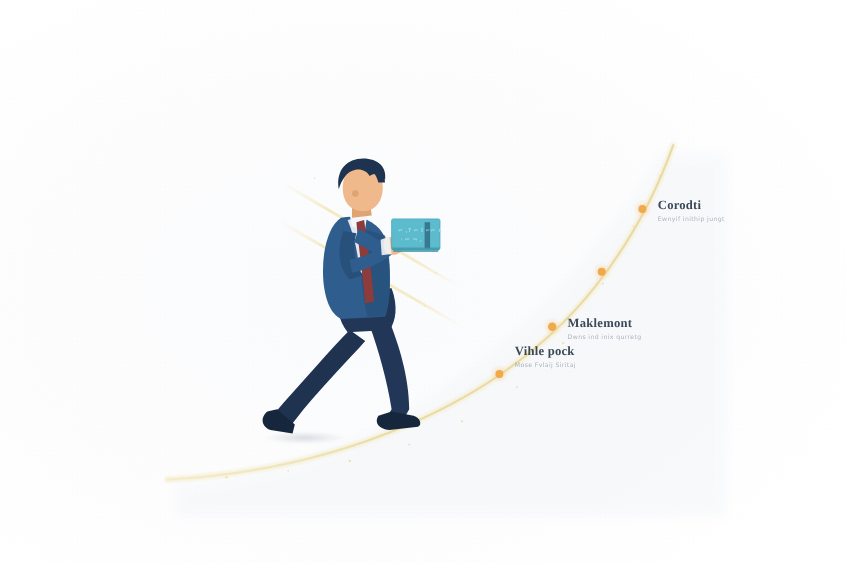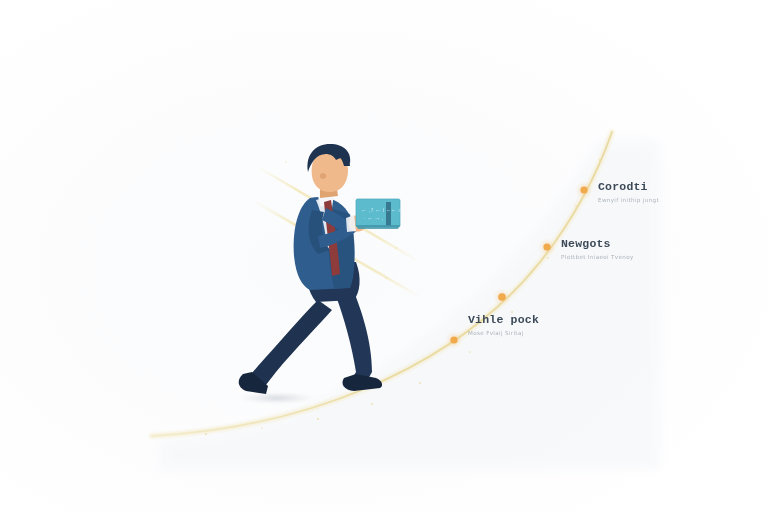--- a/index.html
+++ b/index.html
@@ -6,21 +6,21 @@
   body{font-family:"Liberation Sans",sans-serif;}
   #scene{
     position:relative;width:768px;height:512px;overflow:hidden;
     background:
       radial-gradient(ellipse 70% 60% at 42% 55%, #fbfbfc 0%, #fdfdfe 45%, #ffffff 80%),
       linear-gradient(180deg,#ffffff 0%,#fcfcfd 55%,#ffffff 100%);
   }
   #scene svg.layer{position:absolute;left:0;top:0;width:768px;height:512px;}
   .milestone{position:absolute;white-space:nowrap;}
   .ms-title{
-    font-family:Liberation Mono, monospace;
+    font-family:Liberation Serif, serif;
     font-size:11.5px;font-weight:600;color:#2b3a4a;
     letter-spacing:.2px;line-height:1.1;
     filter:blur(.32px);opacity:.92;
   }
   .ms-sub{
     font-family:"DejaVu Sans",sans-serif;
     font-size:5.6px;font-weight:400;color:#9aa3ad;
     letter-spacing:.35px;line-height:1.15;margin-top:3px;
     filter:blur(.55px);opacity:.8;
   }
@@ -182,25 +182,25 @@
       <circle cx="584" cy="190" r="9" fill="url(#dotGlow)"></circle>
       <circle cx="584" cy="190" r="3.6" fill="#f0a94c" filter="url(#tinyBlur)"></circle>
     </g>
   </svg>
 
   <div class="milestone" style="left:468px;top:314px;">
     <div class="ms-title">Vihle pock</div>
     <div class="ms-sub">Mose Fvlaij Siritaj</div>
   </div>
 
-
-  <div class="milestone" style="left:561px;top:238px;">
-    <div class="ms-title">Newgots</div>
-    <div class="ms-sub">Plottbet Iniaeoi Tvenoy</div>
+  <div class="milestone" style="left:516px;top:288px;">
+    <div class="ms-title">Maklemont</div>
+    <div class="ms-sub">Dwns ind inix qurretg</div>
   </div>
+
 
   <div class="milestone" style="left:598px;top:181px;">
     <div class="ms-title">Corodti</div>
     <div class="ms-sub">Ewnyif inithip jungt</div>
   </div>
 
   <div class="noise"></div>
 </div>
 
 </body></html>

